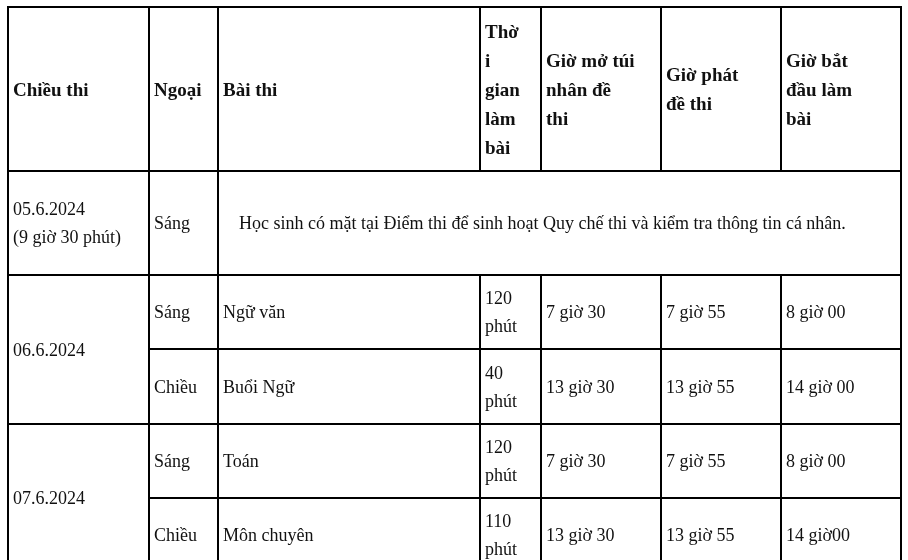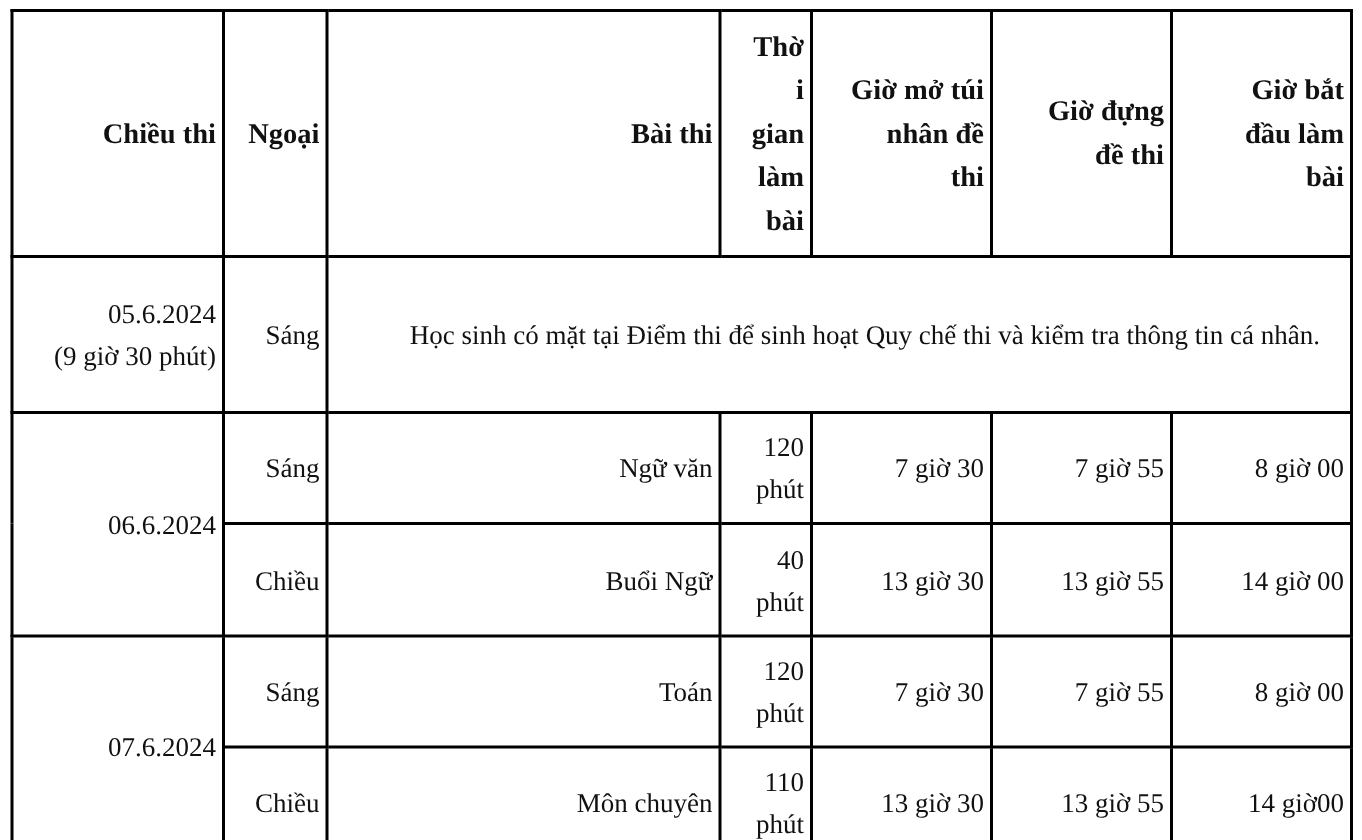--- a/index.html
+++ b/index.html
@@ -1,20 +1,20 @@
 <!DOCTYPE html>
 <html><head>
 <meta charset="utf-8">
 <style>
   html, body { margin: 0; padding: 0; background: #ffffff; }
   body { width: 908px; height: 560px; position: relative; overflow: hidden;
          font-family: "Liberation Serif", "DejaVu Serif", serif; color: #111; }
   table { position: absolute; left: 7px; top: 6px; border-collapse: collapse;
           table-layout: fixed; width: 893px; }
-  td, th { border: 2.5px solid #000; text-align: right; vertical-align: middle;
+  td, th { border: 2.5px solid #000; text-align: left; vertical-align: middle;
            padding: 0 4px; font-size: 18px; line-height: 28px; }
   th { font-weight: bold; font-size: 19px; line-height: 29px; }
   .note { padding: 0 20px; line-height: 29px; }
 </style>
 </head>
 <body>
 
 <table>
   <colgroup>
     <col style="width:141px">
@@ -36,21 +36,21 @@
       <div>gian</div>
       <div>làm</div>
       <div>bài</div>
     </th>
     <th>
       <div>Giờ mở túi</div>
       <div>nhân đề</div>
       <div>thi</div>
     </th>
     <th>
-      <div>Giờ đựng</div>
+      <div>Giờ phát</div>
       <div>đề thi</div>
     </th>
     <th>
       <div>Giờ bắt</div>
       <div>đầu làm</div>
       <div>bài</div>
     </th>
   </tr>
 
   <tr style="height:104px">

